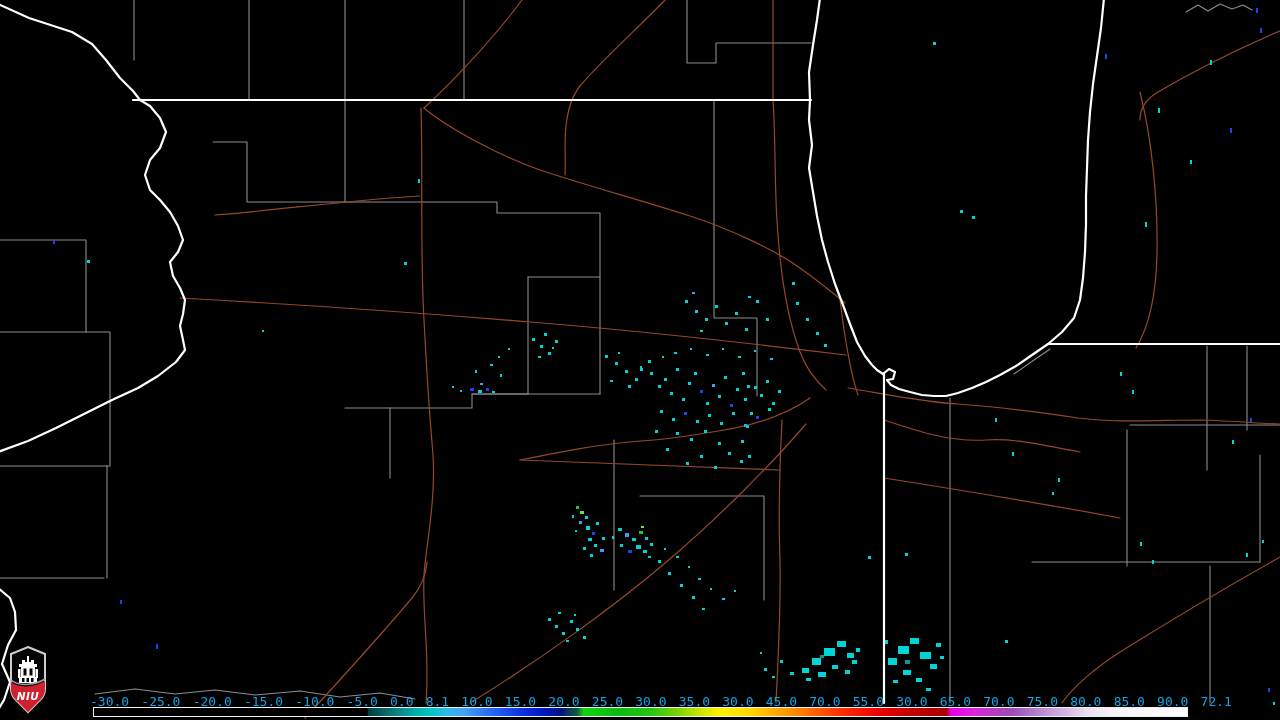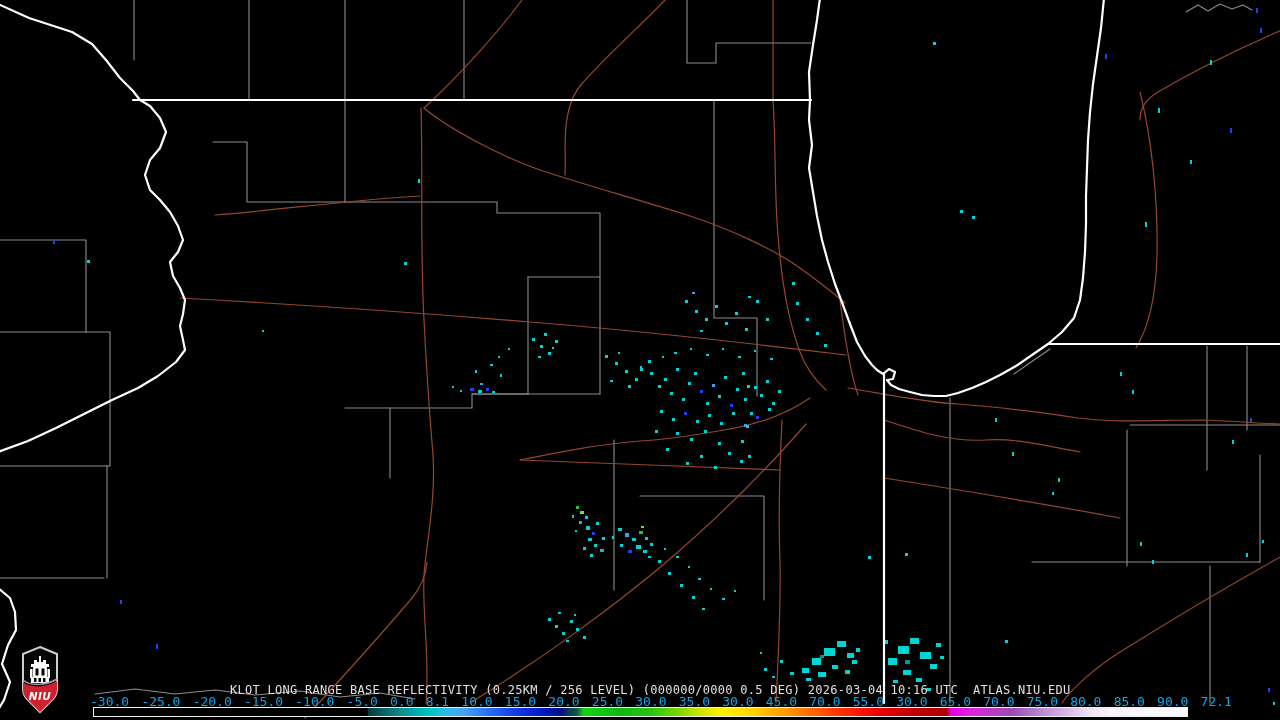--- a/index.html
+++ b/index.html
@@ -8,21 +8,21 @@
   #map-svg{position:absolute;left:0;top:0;z-index:0;}
   .caption{position:absolute;left:230px;top:683px;z-index:2;
            font:12px "DejaVu Sans Mono",monospace;letter-spacing:.28px;
            color:#e4dede;white-space:pre;}
   .scale-labels{position:absolute;left:90px;top:695px;width:1142px;z-index:2;
                 display:flex;justify-content:space-between;
                 font:13px "DejaVu Sans Mono",monospace;color:#0ea5e9;line-height:1;}
   .scale-labels span{white-space:pre;}
   .colorbar{position:absolute;left:93px;top:707px;width:1095px;height:10px;z-index:2;
             border:1px solid #efefef;box-sizing:border-box;background:#000;}
-  .logo{position:absolute;left:20px;top:645px;z-index:3;}
+  .logo{position:absolute;left:8px;top:645px;z-index:3;}
 </style>
 </head>
 <body>
 
 <div id="screen">
 
   <svg id="map-svg" width="1280" height="720" viewBox="0 0 1280 720" style="background: rgb(0, 0, 0);">
       <g fill="none" stroke="#8c8c8c" stroke-width="1.1" stroke-linecap="round" stroke-linejoin="round">
         <path d="M134,0 V60"></path>
         <path d="M249,0 V100"></path>
@@ -298,21 +298,20 @@
       <g fill="none" stroke="#ffffff" stroke-width="2.2" stroke-linecap="round" stroke-linejoin="round">
         <path d="M-2,4 L29,18 L72,32 L92,44 L106,60 L120,78 L133,91 L140,100 L150,106 L160,118 L166,132 L160,148 L150,160 L145,175 L150,190 L160,200 L170,212 L178,226 L183,240 L178,252 L170,262 L173,276 L180,288 L185,300 L183,314 L180,326 L183,340 L185,350 L176,362 L158,376 L138,388 L112,400 L84,414 L56,428 L28,441 L-2,452"></path>
         <path d="M-2,588 L10,598 L15,612 L16,630 L8,645 L2,664 L10,682 L4,700 L-2,710"></path>
         <path d="M133,100 L811,100"></path>
         <path d="M820,-2 L817,20 L813,45 L809,72 L810,100 L809,120 L812,145 L809,168 L813,192 L817,216 L822,240 L828,262 L835,284 L843,305 L850,324 L857,342 L865,356 L872,365 L877,370 L883,374 L889,369 L895,372 L893,379 L887,380 L891,385 L899,389 L910,392 L922,395 L934,396 L946,396 L958,393 L972,388 L986,382 L1000,375 L1016,366 L1032,355 L1048,344 L1062,332 L1074,318 L1080,300 L1083,278 L1085,252 L1086,224 L1086,196 L1087,168 L1088,140 L1090,112 L1093,84 L1097,56 L1101,28 L1104,-2"></path>
         <path d="M884,373 L884,703"></path>
         <path d="M1048,344 L1282,344"></path>
       </g>
     </svg>
 
-  <div class="caption">KLOT LONG RANGE BASE REFLECTIVITY (0.25KM / 256 LEVEL) (000000/0000 0.5 DEG) 2026-03-04 10:16 UTC  ATLAS.NIU.EDU</div>
 
   <div class="scale-labels" id="scale-labels">
       <span>-30.0</span>
       <span>-25.0</span>
       <span>-20.0</span>
       <span>-15.0</span>
       <span>-10.0</span>
       <span>-5.0</span>
       <span>0.0</span>
       <span>8.1</span>

